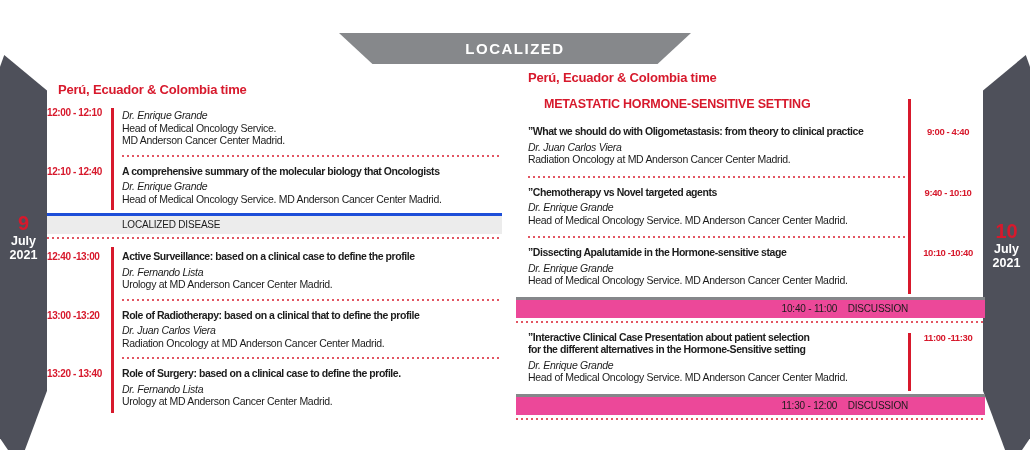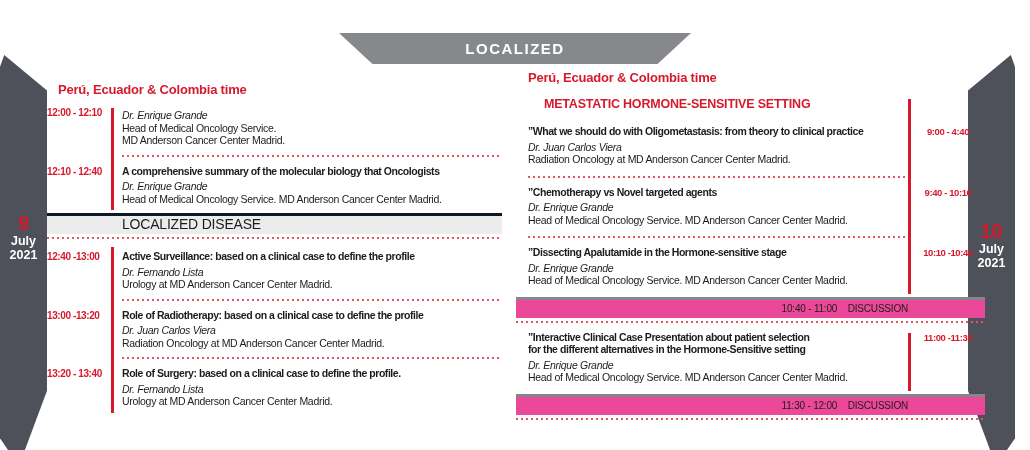--- a/index.html
+++ b/index.html
@@ -9,21 +9,21 @@
   }
   
   .banner{position:absolute;left:339px;top:33px;width:352px;height:31px;background:#86888b;
     clip-path:polygon(0 0,100% 0,90.5% 100%,9.5% 100%);
     display:flex;align-items:center;justify-content:center}
   .banner-label{color:#fff;font-weight:bold;font-size:15px;letter-spacing:1.5px}
 
   
   .day-panel{position:absolute;top:55px;width:47px;height:395px;background:#4e505a}
   .day-panel.pleft{left:0;clip-path:polygon(9% 0,100% 9%,100% 85%,53% 100%,17% 100%,0 97%,0 3%)}
-  .day-panel.pright{right:15px;clip-path:polygon(91% 0,0 9%,0 85%,47% 100%,83% 100%,100% 97%,100% 3%)}
+  .day-panel.pright{right:0;clip-path:polygon(91% 0,0 9%,0 85%,47% 100%,83% 100%,100% 97%,100% 3%)}
   .day-block{position:absolute;left:0;width:100%;text-align:center}
   .pleft .day-block{top:158px}
   .pright .day-block{top:166px}
   .day-num{font-size:20px;font-weight:bold;color:#d7192c;line-height:21px}
   .day-mon,.day-year{font-size:12.5px;font-weight:bold;color:#fff;line-height:14px}
 
   .col{position:absolute}
   #left-col{left:47px;top:82px;width:455px}
   #right-col{left:516px;top:70px;width:469px}
 
@@ -50,21 +50,21 @@
 
   .stitle{font-weight:bold;font-size:10.5px;letter-spacing:-0.45px;line-height:12.5px;white-space:nowrap}
   .sspeaker{font-style:italic;font-size:10.5px;letter-spacing:-0.3px;line-height:12.5px;margin-top:3px;white-space:nowrap}
   .sdesc{font-size:10.5px;letter-spacing:-0.3px;line-height:12.5px;white-space:nowrap}
 
   .dotline{height:2px;background:repeating-linear-gradient(90deg,#e25562 0 2px,transparent 2px 5px);margin-bottom:8px}
   .dotline.inset-l{margin-left:75px}
   .dotline.inset-r{margin-left:12px;margin-right:77px}
   .dotline.tight{margin-bottom:6px}
 
-  .section-bar{border-top:3px solid #0f172a;background:#ececec;font-size:14px;letter-spacing:-0.2px;
+  .section-bar{border-top:3px solid #1d4ed8;background:#ececec;font-size:10px;letter-spacing:-0.2px;
     padding:2px 0 3px 75px;margin-bottom:3px;line-height:13px}
   .disc-bar{border-top:3px solid #85878a;background:#ec4899;font-size:10px;letter-spacing:-0.2px;
     text-align:right;padding:2px 77px 3px 0;margin-bottom:3px;line-height:13px}
   .disc-label{margin-left:8px}
   #left-col .group.g2{padding-top:5px}
 </style>
 </head>
 <body>
 
 <div class="banner">
@@ -127,21 +127,21 @@
         <div class="sspeaker">Dr. Fernando Lista</div>
         <div class="sdesc">Urology at MD Anderson Cancer Center Madrid.</div>
       </div>
     </div>
 
     <div class="dotline inset-l"></div>
 
     <div class="lsession">
       <div class="ltime">13:00 -13:20</div>
       <div class="lcontent">
-        <div class="stitle">Role of Radiotherapy: based on a clinical case to define the profile</div>
+        <div class="stitle">Role of Radiotherapy: based on a clinical that to define the profile</div>
         <div class="sspeaker">Dr. Juan Carlos Viera</div>
         <div class="sdesc">Radiation Oncology at MD Anderson Cancer Center Madrid.</div>
       </div>
     </div>
 
     <div class="dotline inset-l"></div>
 
     <div class="lsession">
       <div class="ltime">13:20 - 13:40</div>
       <div class="lcontent">

